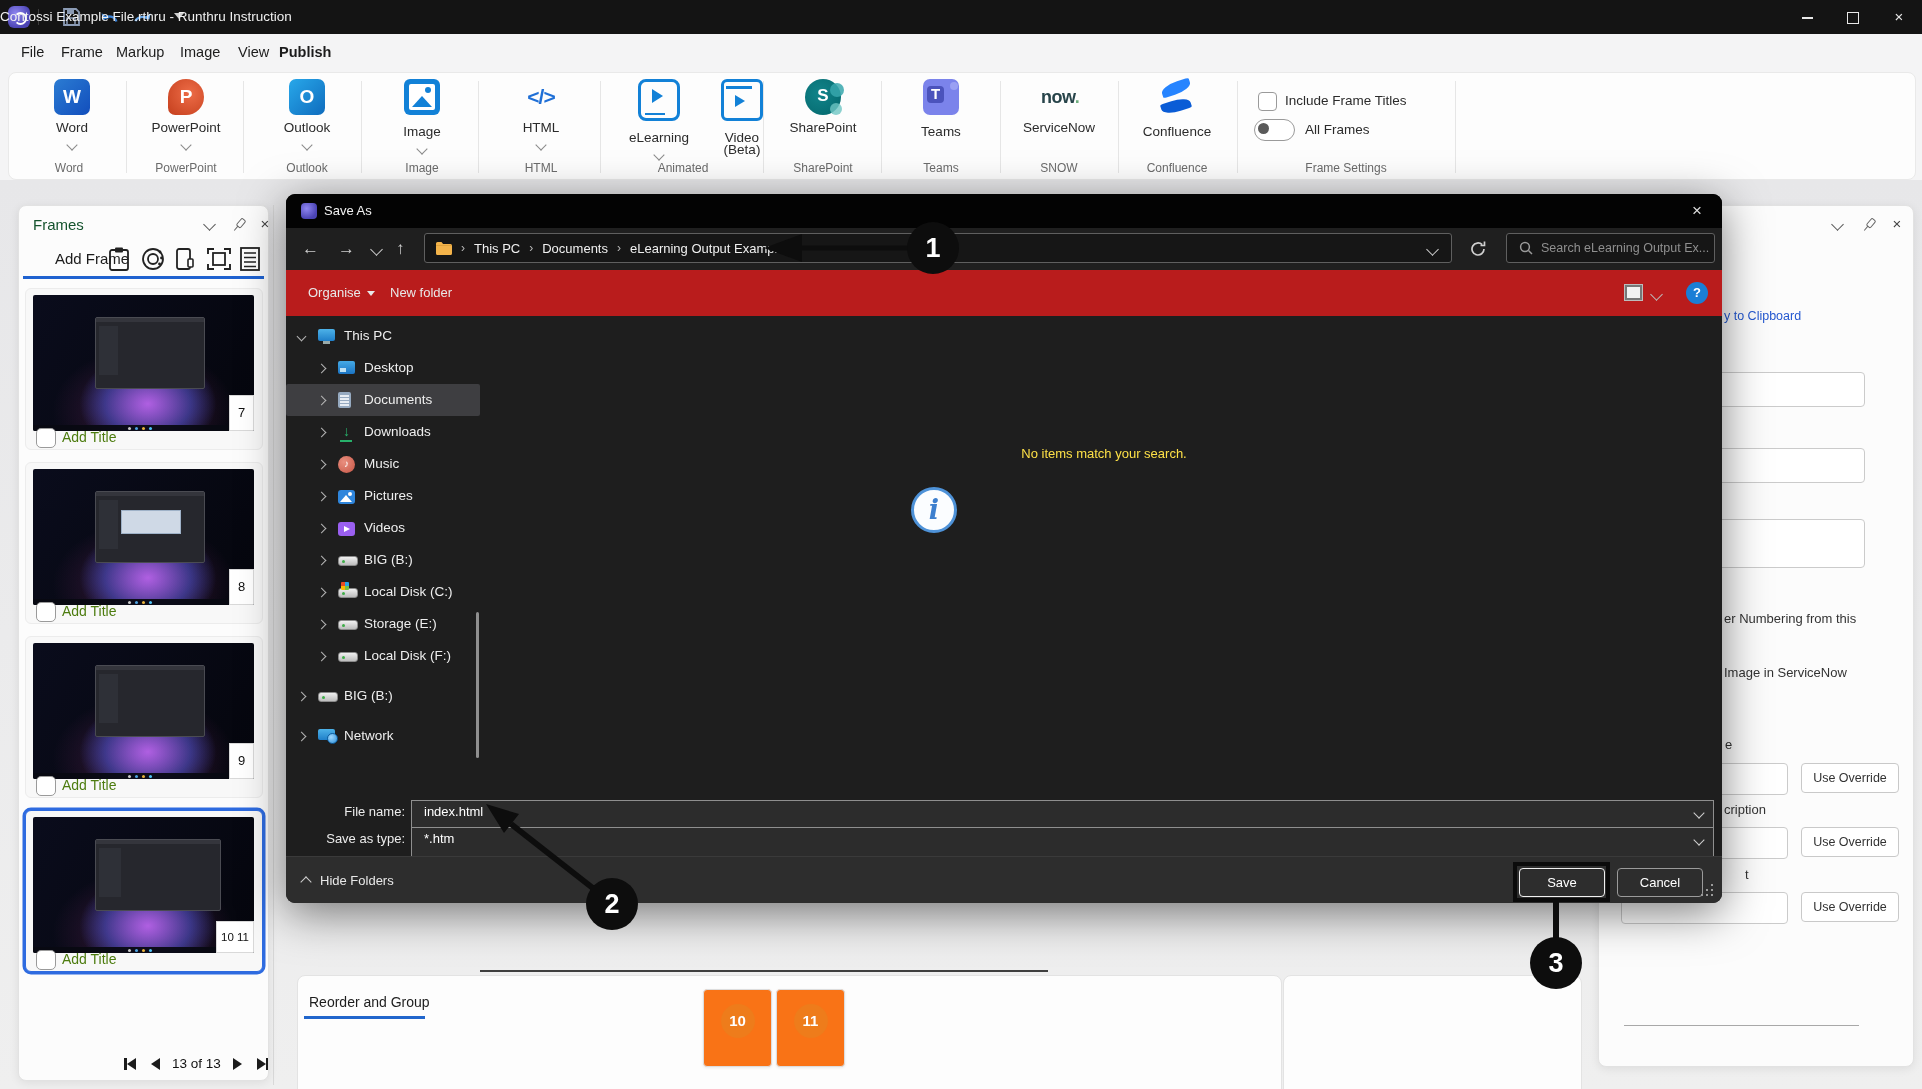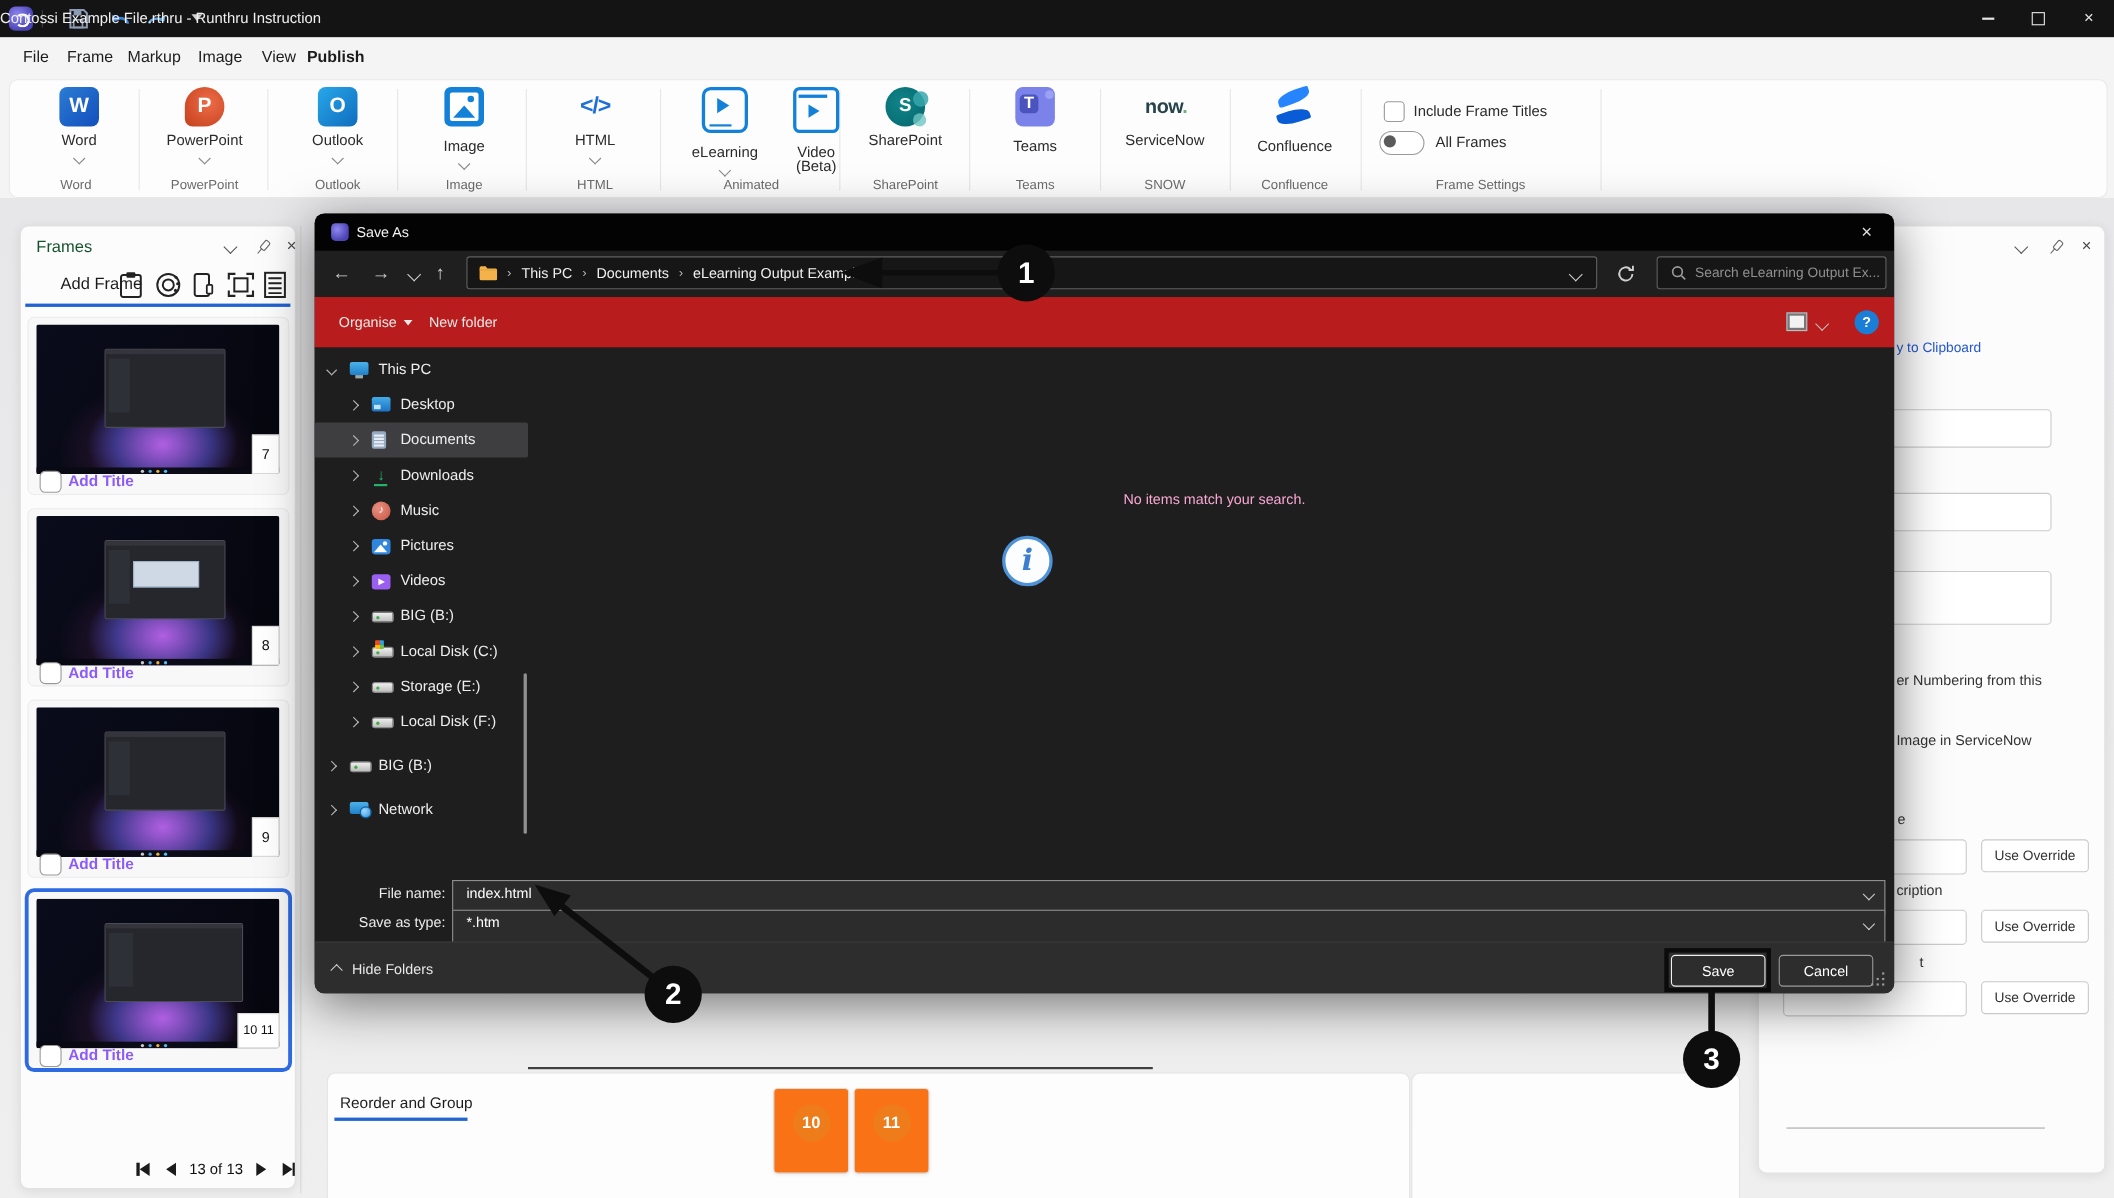--- a/index.html
+++ b/index.html
@@ -100,21 +100,21 @@
   .twin{position:absolute;left:28%;top:16%;width:49%;height:52%;background:#26272d;border:1px solid #4a4b52;border-radius:2px}
   .twin::before{content:"";position:absolute;left:0;top:0;width:100%;height:4px;background:#34353c}
   .twin::after{content:"";position:absolute;left:3px;top:8px;width:18%;height:70%;background:#2e3037}
   .tbar{position:absolute;left:0;bottom:0;width:100%;height:6px;background:rgba(8,10,18,.95)}
   .tbar::after{content:"";position:absolute;left:46%;top:2px;width:3px;height:3px;border-radius:50%;background:#4fa3e0;
         box-shadow:7px 0 #e8b23c,14px 0 #4fc3f7,-7px 0 #ccc}
   .mini-dlg{position:absolute;left:40%;top:30%;width:26%;height:16%;background:#cfd9e6;border:1px solid #9fb2c8}
   .badge{position:absolute;right:0;bottom:0;background:#fff;color:#111;text-align:center;
          font-size:13px;border:1px solid #d9d9d9}
   .addt-cb{position:absolute;left:10px;top:139px;width:18px;height:18px;border:1.4px solid #9a9a9a;border-radius:5px;background:#fff}
-  .addt-lb{position:absolute;left:36px;top:140px;font-size:14px;color:#8b5cf6;font-weight:bold}
+  .addt-lb{position:absolute;left:36px;top:140px;font-size:14px;color:#4d7c0f;font-weight:normal}
   .tri{display:inline-block;width:0;height:0;vertical-align:middle}
   .tri.r{border-top:6px solid transparent;border-bottom:6px solid transparent;border-left:9px solid #1b1b1b}
   .tri.l{border-top:6px solid transparent;border-bottom:6px solid transparent;border-right:9px solid #1b1b1b}
   .navbar-txt{font-size:13.5px;color:#111}
   .vbar{display:inline-block;width:2.5px;height:12px;background:#1b1b1b;vertical-align:middle}
   
   .dlg{position:absolute;left:286px;top:194px;width:1436px;height:709px;border-radius:9px;overflow:hidden;
        box-shadow:0 10px 45px rgba(0,0,0,.5);background:#1e1e1e;z-index:5}
   .dlg-tb{position:absolute;left:0;top:0;width:100%;height:34px;background:#030303;color:#fff}
   .dlg-title{position:absolute;left:38px;top:0;height:34px;line-height:34px;font-size:13px;color:#f2f2f2}
@@ -172,21 +172,21 @@
         border-bottom:3.5px solid transparent;border-left:6px solid #fff}
   .ic-drive{background:linear-gradient(#f0f0f0,#bdbdbd);border:1px solid #8a8a8a;border-radius:3px;
         height:8px;top:12px;width:18px}
   .ic-drive::after{content:"";position:absolute;left:3px;top:3px;width:3px;height:3px;border-radius:50%;background:#3fae49}
   .ic-drivewin::before{content:"";position:absolute;left:2px;top:-7px;width:8px;height:8px;
         background:conic-gradient(#29a3e3 0 25%,#77c043 0 50%,#ffb900 0 75%,#e84c22 0);border-radius:1px}
   .ic-net{background:linear-gradient(#4db2e8,#1f7fc9);border-radius:2px;height:11px;top:9px}
   .ic-net::after{content:"";position:absolute;right:-3px;bottom:-4px;width:9px;height:9px;border-radius:50%;
         background:radial-gradient(circle at 35% 35%,#9fd8ff,#2c8fd8);border:1px solid #0f5e9e}
   .dscroll{position:absolute;left:190px;top:296px;width:3px;height:146px;background:#8f8f8f;border-radius:2px}
-  .emptymsg{position:absolute;left:818px;top:130px;transform:translateX(-50%);font-size:13px;color:#f9a8d4;white-space:nowrap}
+  .emptymsg{position:absolute;left:818px;top:130px;transform:translateX(-50%);font-size:13px;color:#fde047;white-space:nowrap}
   .infoc{position:absolute;left:625px;top:171px;width:46px;height:46px;border-radius:50%;background:#fbfdff;
         border:3px solid #4e92d8;box-sizing:border-box;text-align:center}
   .infoc span{font-family:"DejaVu Serif",serif;font-style:italic;font-weight:bold;font-size:27px;color:#3d7fce;line-height:40px}
   .frow-lbl{position:absolute;width:119px;text-align:right;font-size:13px;color:#ececec;line-height:24px}
   .finput{position:absolute;left:125px;width:1303px;height:32px;background:#2c2c2c;border:1px solid #8f8f8f;
         box-sizing:border-box;color:#fff;font-size:13px;line-height:22px;padding-left:12px}
   .finput .dd{position:absolute;right:10px;top:8px;width:7px;height:7px;border-right:1.5px solid #cfcfcf;
         border-bottom:1.5px solid #cfcfcf;transform:rotate(45deg)}
   .dfoot{position:absolute;left:0;top:662px;width:100%;height:47px;background:#2d2d2d;border-top:1px solid #3a3a3a}
   .hidef{position:absolute;left:34px;top:0;height:47px;line-height:47px;font-size:13px;color:#e8e8e8}

